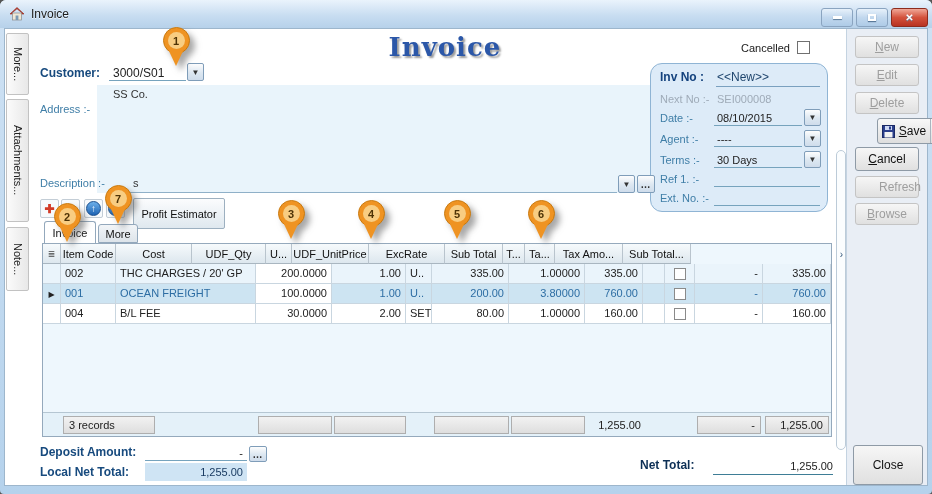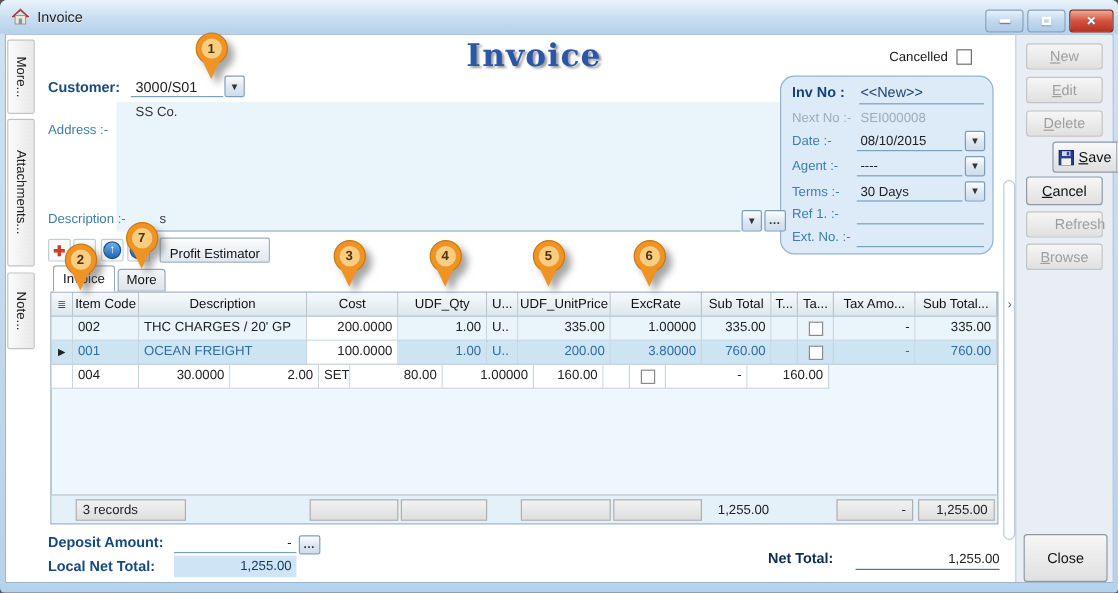--- a/index.html
+++ b/index.html
@@ -43,22 +43,22 @@
   .info-panel{position:absolute;left:650px;top:63px;width:178px;height:149px;background:#ddebf8;
     border:1px solid #8fb4d4;border-radius:12px;}
   .info-lbl{position:absolute;left:660px;color:#3f7ea7;}
   .info-val{position:absolute;left:717px;color:#20466e;}
   .muted{color:#9fabb8 !important;}
   
   .tool-btn{position:absolute;top:199px;width:19px;height:19px;border:1px solid #c3cdd6;border-radius:2px;
     background:#f7fafc;display:flex;align-items:center;justify-content:center;}
   .circle-ico{width:15px;height:15px;border-radius:50%;background:linear-gradient(#6db0ea,#1f64b4);
     color:#fff;font-size:10px;font-weight:bold;display:flex;align-items:center;justify-content:center;border:1px solid #1a4f8e;}
-  .pe-btn{position:absolute;left:133px;top:198px;width:92px;height:21px;border:1px solid #9db0c0;border-radius:2px;
-    background:linear-gradient(#fbfcfd,#dfe8ef);display:flex;align-items:flex-end;justify-content:center;color:#111;}
+  .pe-btn{position:absolute;left:133px;top:198px;width:92px;height:31px;border:1px solid #9db0c0;border-radius:2px;
+    background:linear-gradient(#fbfcfd,#dfe8ef);display:flex;align-items:center;justify-content:center;color:#111;}
   .tab{position:absolute;border:1px solid #93a8bc;display:flex;align-items:center;justify-content:center;color:#111;}
   .tab.active{left:44px;top:221px;width:52px;height:22px;background:#fff;border-bottom:none;border-radius:3px 3px 0 0;z-index:3;}
   .tab.inactive{left:98px;top:224px;width:40px;height:19px;background:linear-gradient(#f2f5f8,#dde4ea);border-radius:3px 3px 0 0;}
   
   .grid{position:absolute;left:42px;top:243px;width:790px;height:194px;border:1px solid #95a9bc;background:#eef7fd;}
   .hrow,.grow{display:flex;height:20px;}
   .hcell{background:linear-gradient(#f6fafc,#dde7ee);border-right:1px solid #b9c4cd;border-bottom:1px solid #a9b6c0;
     display:flex;align-items:center;justify-content:center;white-space:nowrap;overflow:hidden;color:#111;}
   .cell{border-right:1px solid #c9d6e0;border-bottom:1px solid #c9d6e0;line-height:19px;padding:0 4px;
     white-space:nowrap;overflow:hidden;}
@@ -219,21 +219,20 @@
   <div class="tab inactive">
       <span>More</span>
     </div>
 
   <div class="grid">
     <div class="hrow">
       <div class="hcell w0">
           <span style="font-size:9px;color:#444;">≣</span>
         </div>
       <div class="hcell w1">Item Code</div>
-      <div class="hcell w2">Description</div>
       <div class="hcell w3">Cost</div>
       <div class="hcell w4">UDF_Qty</div>
       <div class="hcell w5">U...</div>
       <div class="hcell w6">UDF_UnitPrice</div>
       <div class="hcell w7">ExcRate</div>
       <div class="hcell w8">Sub Total</div>
       <div class="hcell w9">T...</div>
       <div class="hcell w10">Ta...</div>
       <div class="hcell w11">Tax Amo...</div>
       <div class="hcell w12">Sub Total...</div>
@@ -271,20 +270,21 @@
       <div class="cell chk-wrap w10">
           <div class="grid-chk"></div>
         </div>
       <div class="cell num w11">-</div>
       <div class="cell num w12">760.00</div>
     </div>
 
     <div class="grow r3">
       <div class="cell ind w0"></div>
       <div class="cell w1">004</div>
+      <div class="cell w2">B/L FEE</div>
       <div class="cell cost num w3">30.0000</div>
       <div class="cell num w4">2.00</div>
       <div class="cell w5">SET</div>
       <div class="cell num w6">80.00</div>
       <div class="cell num w7">1.00000</div>
       <div class="cell num w8">160.00</div>
       <div class="cell w9"></div>
       <div class="cell chk-wrap w10">
           <div class="grid-chk"></div>
         </div>

